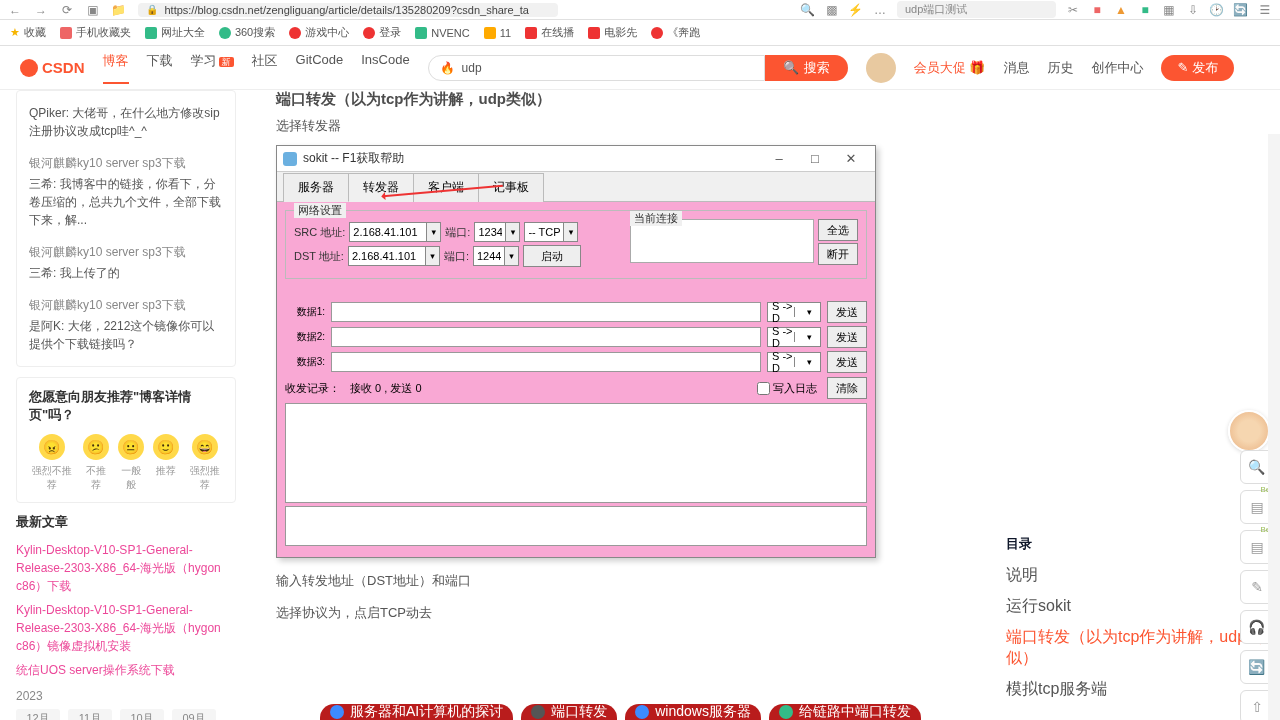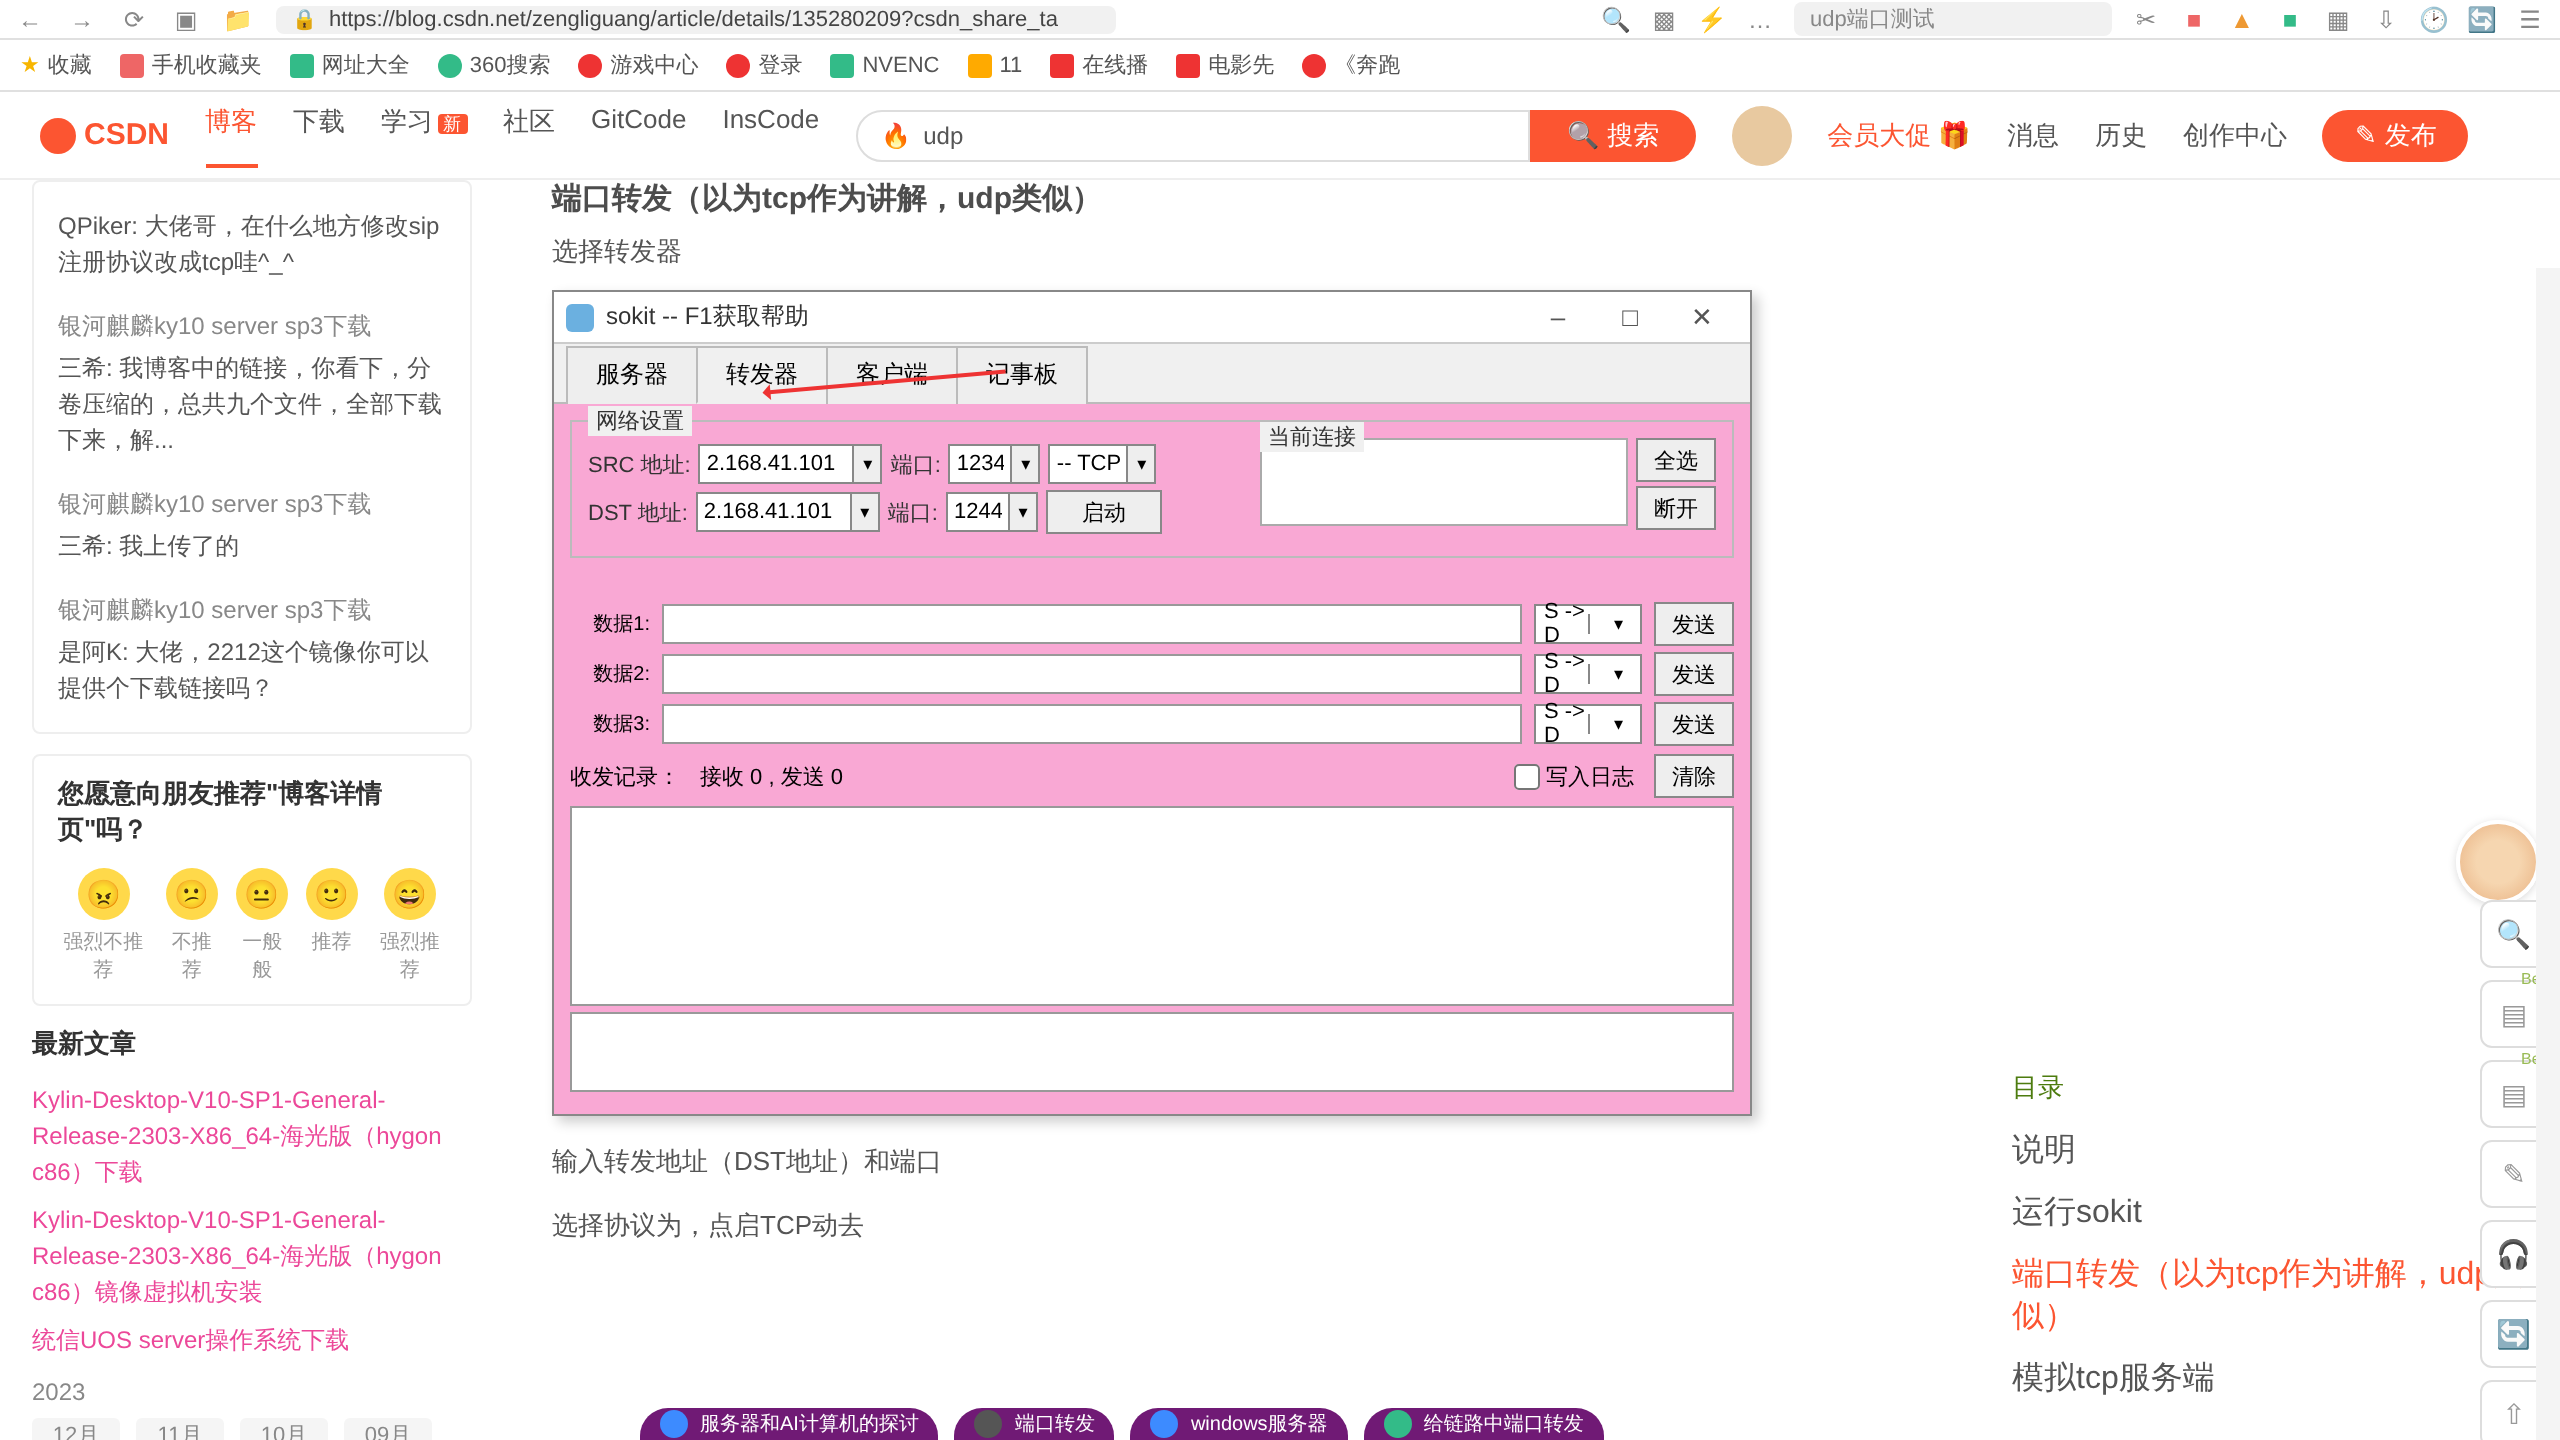--- a/index.html
+++ b/index.html
@@ -92,33 +92,33 @@
 .dir span { flex:1; padding-left:4px; font-size:11px; }
 
 .recv-row { display:flex; align-items:center; gap:10px; margin:4px 0; font-size:11px; }
 .recv-row .spacer { flex:1; }
 .chk { display:flex; align-items:center; gap:3px; }
 .log-area { height:100px; border:1px solid #999; background:#fff; margin:3px 0; }
 .bottom-box { height:40px; border:1px solid #999; background:#fff; margin:3px 0; }
 
 
 .right { width:290px; padding:0 16px; font-size:13px; color:#555; position:absolute; right:0; bottom:10px; }
-.toc-h { font-weight:normal; color:#4d7c0f; margin-bottom:12px; }
+.toc-h { font-weight:bold; color:#0f172a; margin-bottom:12px; }
 .toc-item { margin:10px 0; cursor:pointer; font-size:16px; }
 .toc-item.active { color:#fc5531; }
 
 
 .float-bar { position:absolute; right:6px; top:360px; display:flex; flex-direction:column; gap:6px; }
 .float-btn { width:34px; height:34px; border:1px solid #ddd; border-radius:6px; background:#fff; display:flex; align-items:center; justify-content:center; color:#999; font-size:14px; cursor:pointer; position:relative; }
 .beta { position:absolute; top:-6px; right:-4px; font-size:8px; color:#9b5; }
 .avatar-float { position:absolute; right:10px; top:320px; width:42px; height:42px; border-radius:50%; background:radial-gradient(circle,#f6d6b0 40%,#e8b080 100%); border:2px solid #fff; box-shadow:0 1px 4px rgba(0,0,0,0.15); }
 
 
 .action-bar { position:absolute; bottom:0; left:320px; right:330px; height:16px; display:flex; gap:8px; overflow:hidden; }
-.pill { background:#701a75; color:#fff; border-radius:14px 14px 0 0; padding:3px 10px; font-size:10px; display:flex; align-items:center; gap:6px; }
+.pill { background:#b91c1c; color:#fff; border-radius:14px 14px 0 0; padding:3px 10px; font-size:14px; display:flex; align-items:center; gap:6px; }
 .pill .pdot{ width:14px; height:14px; border-radius:50%; background:#3d8bff; }
 
 
 .scroll-stub { position:absolute; right:0; top:44px; bottom:0; width:12px; background:#f4f4f4; }
 </style>
 </head>
 <body>
 
 <div class="browser-bar">
   <span class="icon">←</span>

